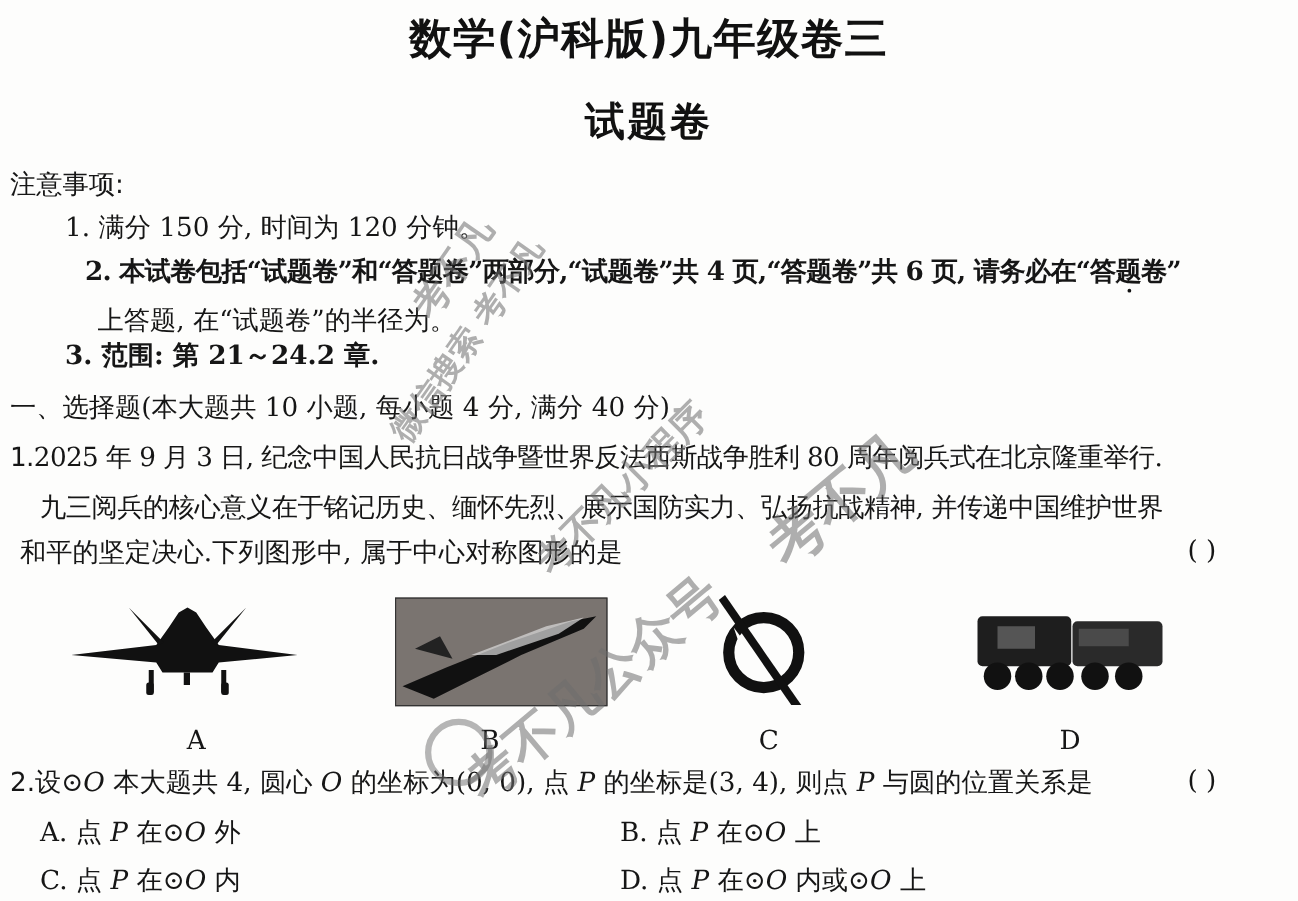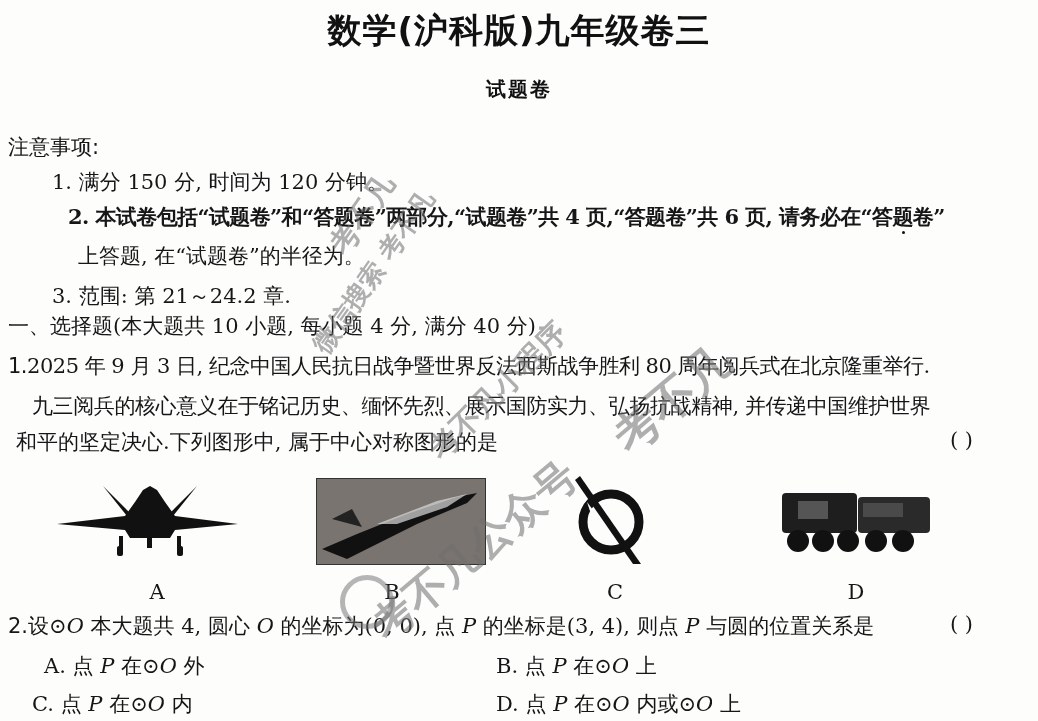--- a/index.html
+++ b/index.html
@@ -6,21 +6,21 @@
   body {
     width: 1038px; height: 721px; overflow: hidden; position: relative;
     background: #fdfdfc; color: #161616;
     font-family: "DejaVu Serif", "Liberation Serif", serif;
   }
   .title {
     position: absolute; left: 0; width: 1038px; text-align: center;
     font-family: "DejaVu Sans", sans-serif; font-weight: bold; color: #111;
   }
   #main-title { top: 8px; font-size: 34px; letter-spacing: 1px; }
-  #sub-title { top: 76px; font-size: 20px; letter-spacing: 2px; }
+  #sub-title { top: 76px; font-size: 32px; letter-spacing: 2px; }
   .line { position: absolute; font-size: 21px; white-space: nowrap; line-height: 28px; }
   .bold { font-weight: normal; font-family: "DejaVu Sans", sans-serif; }
   .dot-em { position: relative; }
   .dot-em::after {
     content: ""; position: absolute; left: 50%; bottom: -5px; width: 3px; height: 3px;
     margin-left: -1px; background: #111; border-radius: 50%;
   }
   .paren { position: absolute; font-size: 21px; }
   .fig { position: absolute; }
   .fig-label { position: absolute; font-size: 21px; text-align: center; width: 40px; }
@@ -36,21 +36,21 @@
 
 <div class="title" id="main-title">数学(沪科版)九年级卷三</div>
 <div class="title" id="sub-title">试题卷</div>
 
 <div class="line bold" style="left:8px; top:133px; font-size:21px;">注意事项:</div>
 <div class="line" style="left:52px; top:168px;">1. 满分 150 分, 时间为 120 分钟。</div>
 <div class="line" style="left:68px; top:203px; letter-spacing:-0.6px;font-weight:bold;">
   <span>2. 本试卷包括“试题卷”和“答题卷”两部分,“试题卷”共 4 页,“答题卷”共 6 页, 请务必在“</span><span class="dot-em"><span>答题卷</span></span><span>”</span>
 </div>
 <div class="line" style="left:78px; top:242px;">上答题, 在“试题卷”的半径为。</div>
-<div class="line" style="left:52px; top:282px;">3. 范围: 第 21～24.2 章.</div>
+<div class="line" style="left:52px; top:270px;font-weight:bold;">3. 范围: 第 21～24.2 章.</div>
 
 <div class="line" style="left:8px; top:312px;">
   <span class="bold">一、选择题</span><span>(本大题共 10 小题, 每小题 4 分, 满分 40 分)</span>
 </div>
 
 <div class="line" style="left:8px; top:352px; letter-spacing:-0.5px;">
   <span class="bold">1.</span><span>2025 年 9 月 3 日, 纪念中国人民抗日战争暨世界反法西斯战争胜利 80 周年阅兵式在北京隆重举行.</span>
 </div>
 <div class="line" style="left:32px; top:392px; letter-spacing:-0.4px;">九三阅兵的核心意义在于铭记历史、缅怀先烈、展示国防实力、弘扬抗战精神, 并传递中国维护世界</div>
 <div class="line" style="left:16px; top:428px;">和平的坚定决心.下列图形中, 属于中心对称图形的是</div>
@@ -101,21 +101,21 @@
     <circle cx="125" cy="56" r="11" fill="#111"></circle>
   </svg>
 </div>
 <div class="fig-label" style="left:836px; top:580px;">D</div>
 
 <div class="line" style="left:8px; top:612px;">
   <span class="bold">2.</span><span>设⊙</span><i class="var">O</i><span> 本大题共 4, 圆心 </span><i class="var">O</i><span> 的坐标为(0, 0), 点 </span><i class="var">P</i><span> 的坐标是(3, 4), 则点 </span><i class="var">P</i><span> 与圆的位置关系是</span>
 </div>
 <div class="paren" style="left:950px; top:612px;">(        )</div>
 
-<div class="line" style="left:44px; top:652px;">
+<div class="line" style="left:32px; top:652px;">
   <span>A. 点 </span><i class="var">P</i><span> 在⊙</span><i class="var">O</i><span> 外</span>
 </div>
 <div class="line" style="left:496px; top:652px;">
   <span>B. 点 </span><i class="var">P</i><span> 在⊙</span><i class="var">O</i><span> 上</span>
 </div>
 <div class="line" style="left:32px; top:690px;text-align:center;">
   <span>C. 点 </span><i class="var">P</i><span> 在⊙</span><i class="var">O</i><span> 内</span>
 </div>
 <div class="line" style="left:496px; top:690px;text-align:center;">
   <span>D. 点 </span><i class="var">P</i><span> 在⊙</span><i class="var">O</i><span> 内或⊙</span><i class="var">O</i><span> 上</span>

